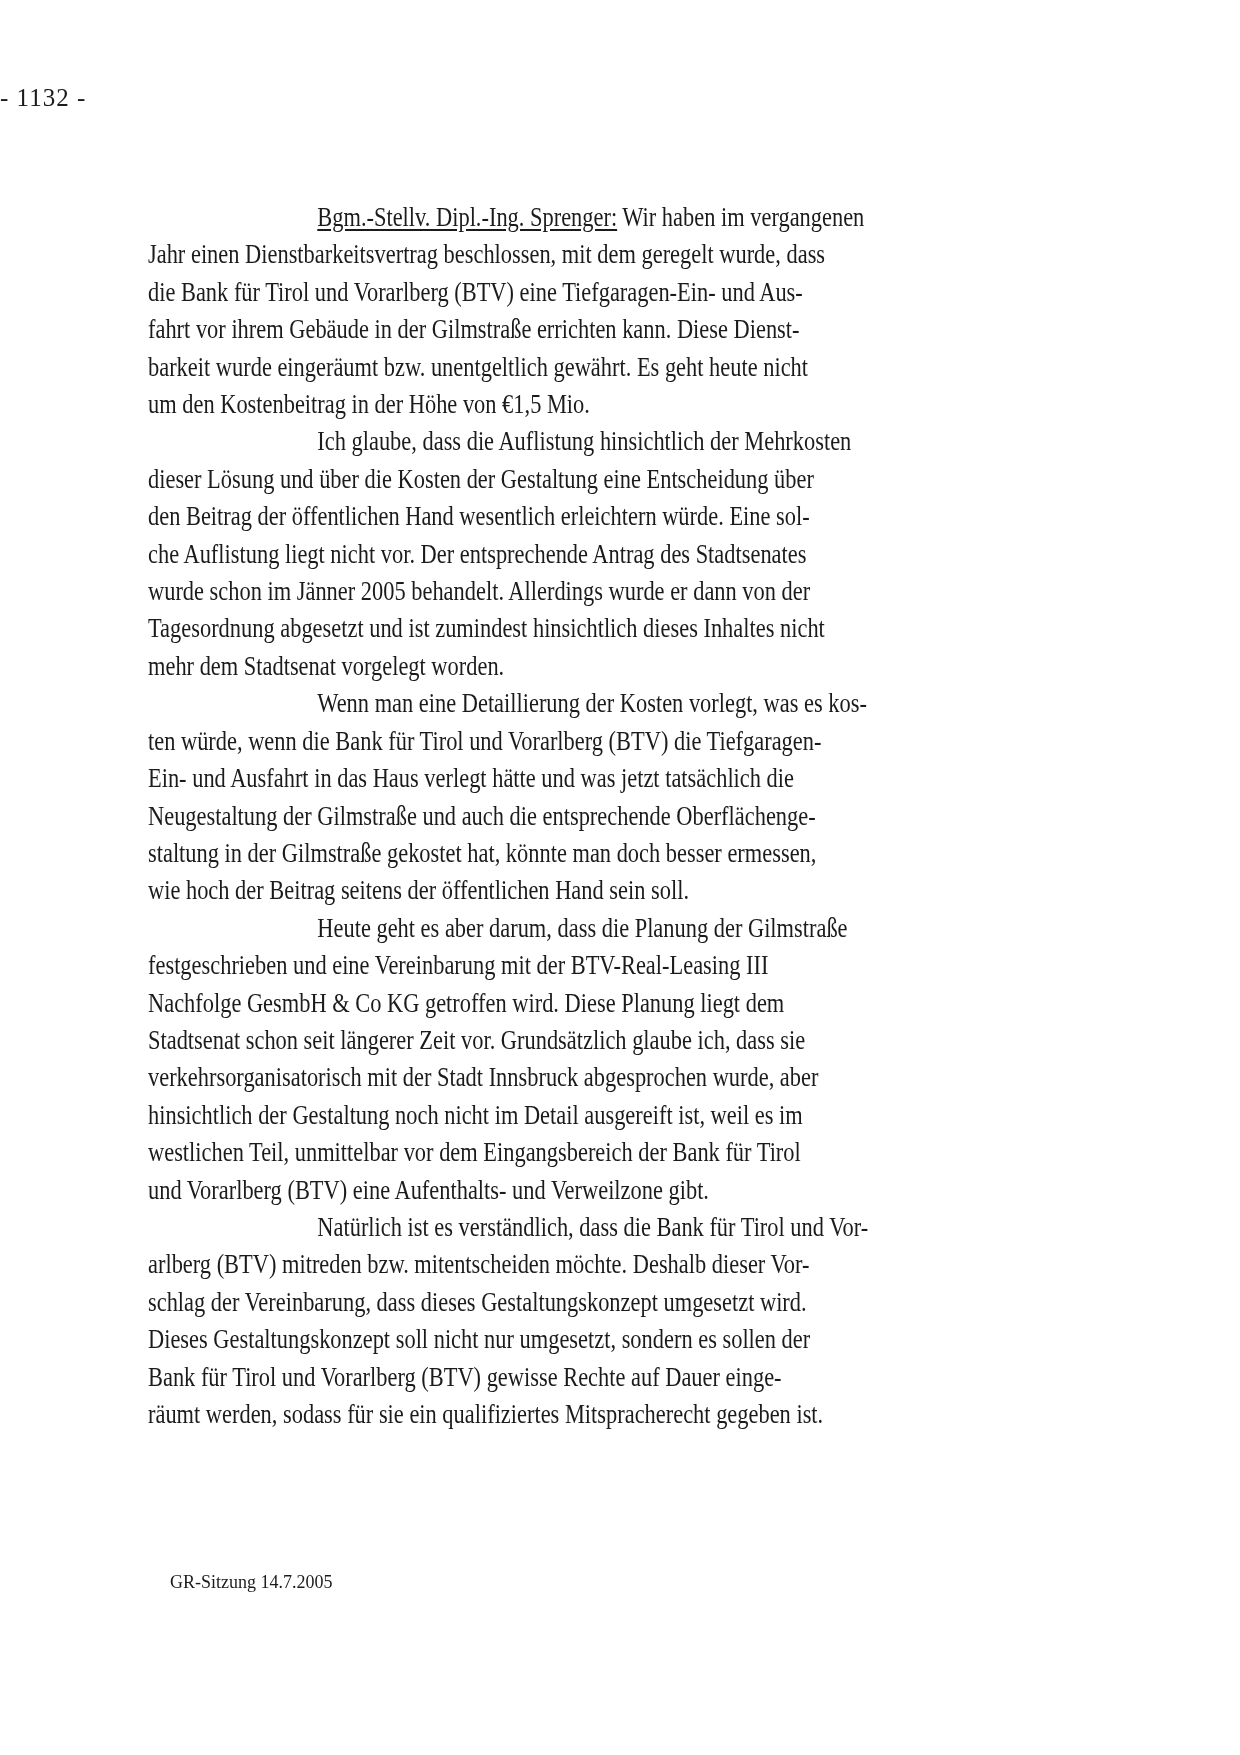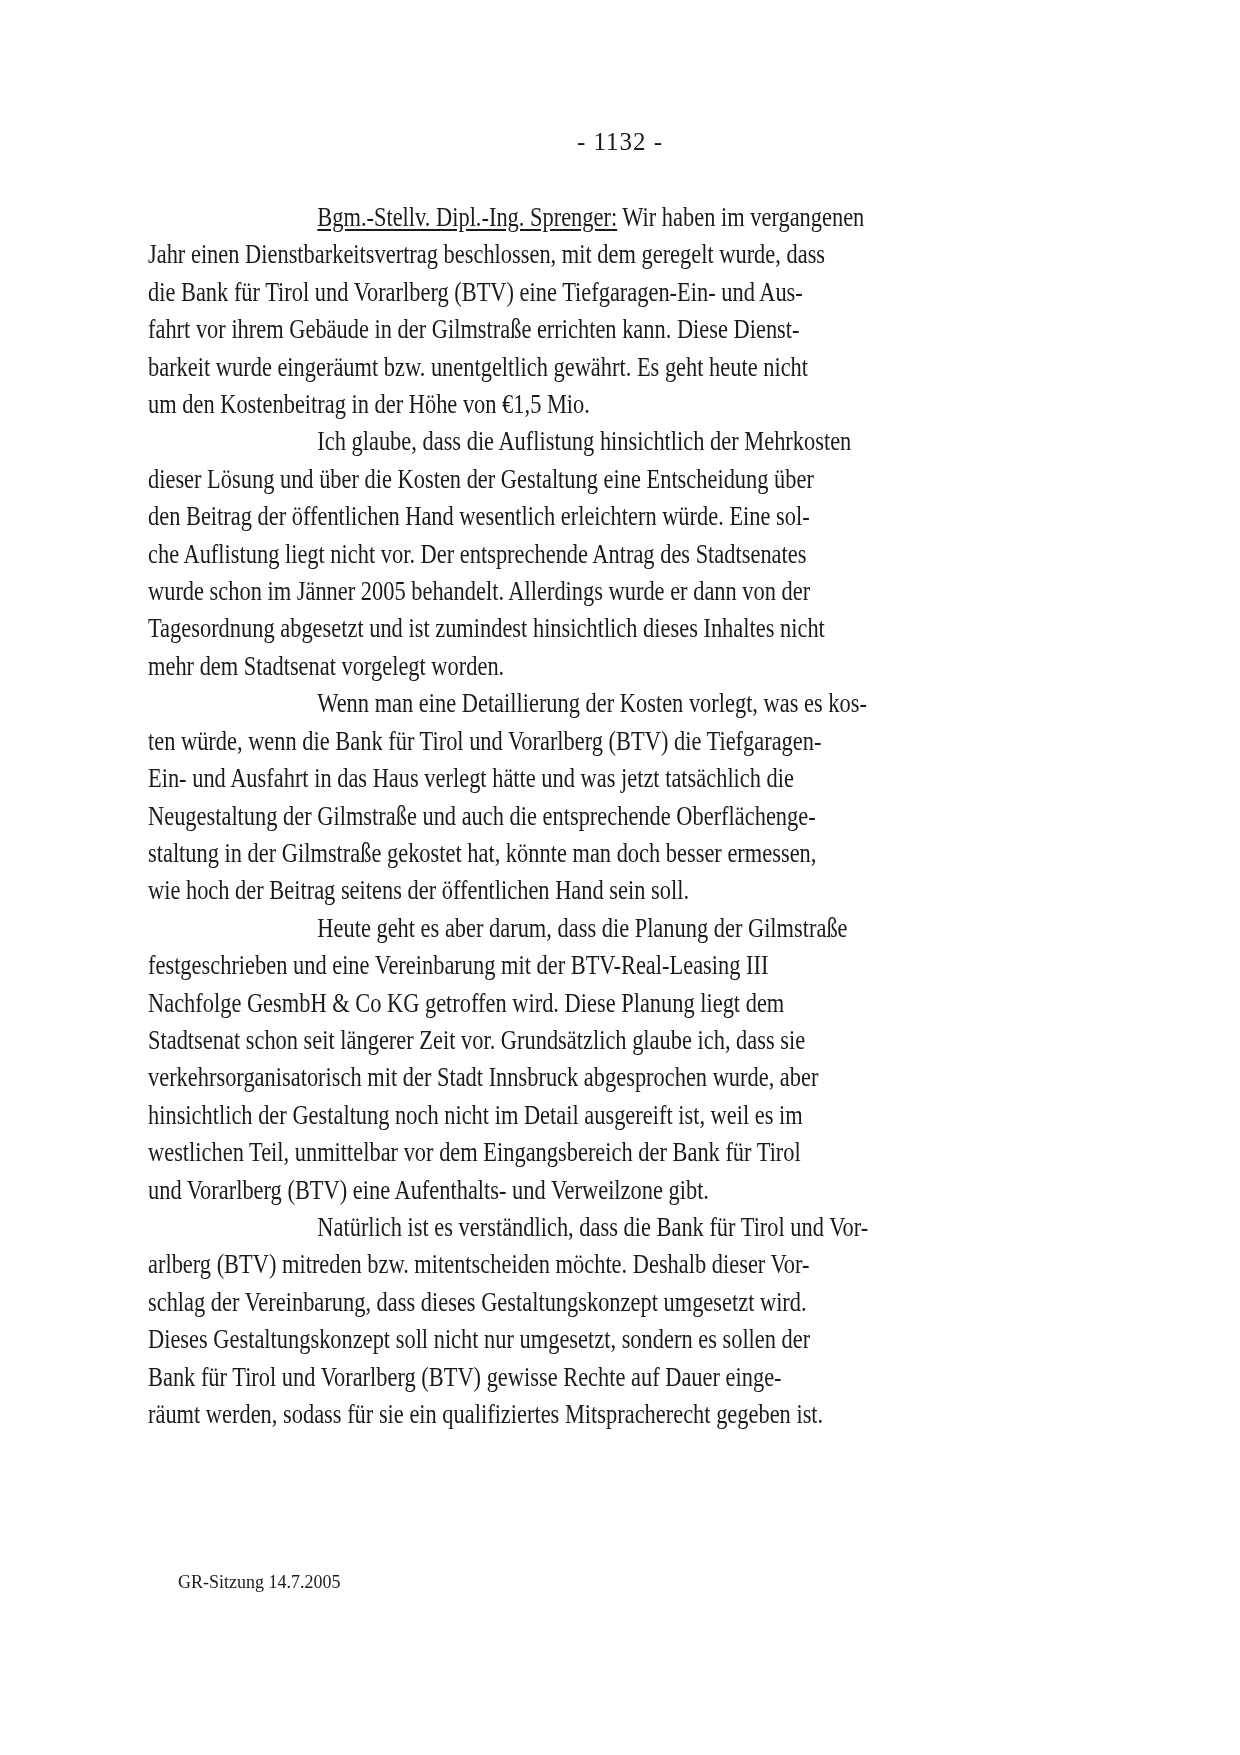--- a/index.html
+++ b/index.html
@@ -14,24 +14,22 @@
     background: #ffffff;
     color: #1b1b1b;
     font-family: "Liberation Serif", "DejaVu Serif", serif;
     overflow: hidden;
   }
   .page-number {
     position: absolute;
     top: 84px;
     left: 0;
     width: 100%;
-    text-align: center;
     font-size: 25px;
     letter-spacing: 1px;
-    margin-top: 44px;
   }
   .doc-text {
     position: absolute;
     left: 148px;
     top: 199px;
     width: 1000px;
     font-size: 27px;
     line-height: 37.4px;
     transform: scaleX(0.83);
     transform-origin: 0 0;
@@ -44,21 +42,20 @@
   }
   .speaker {
     text-decoration: underline;
     text-underline-offset: 3px;
   }
   .footer {
     position: absolute;
     left: 170px;
     top: 1572px;
     font-size: 18px;
-    margin-left: 8px;
   }
 </style>
 </head>
 <body>
 
 <div class="page">
   <div class="page-number">- 1132 -</div>
 
   <div class="doc-text">
       <p class="para"><span class="speaker">Bgm.-Stellv. Dipl.-Ing. Sprenger:</span> Wir haben im vergangenen<br>Jahr einen Dienstbarkeitsvertrag beschlossen, mit dem geregelt wurde, dass<br>die Bank für Tirol und Vorarlberg (BTV) eine Tiefgaragen-Ein- und Aus-<br>fahrt vor ihrem Gebäude in der Gilmstraße errichten kann. Diese Dienst-<br>barkeit wurde eingeräumt bzw. unentgeltlich gewährt. Es geht heute nicht<br>um den Kostenbeitrag in der Höhe von €1,5 Mio.</p>

